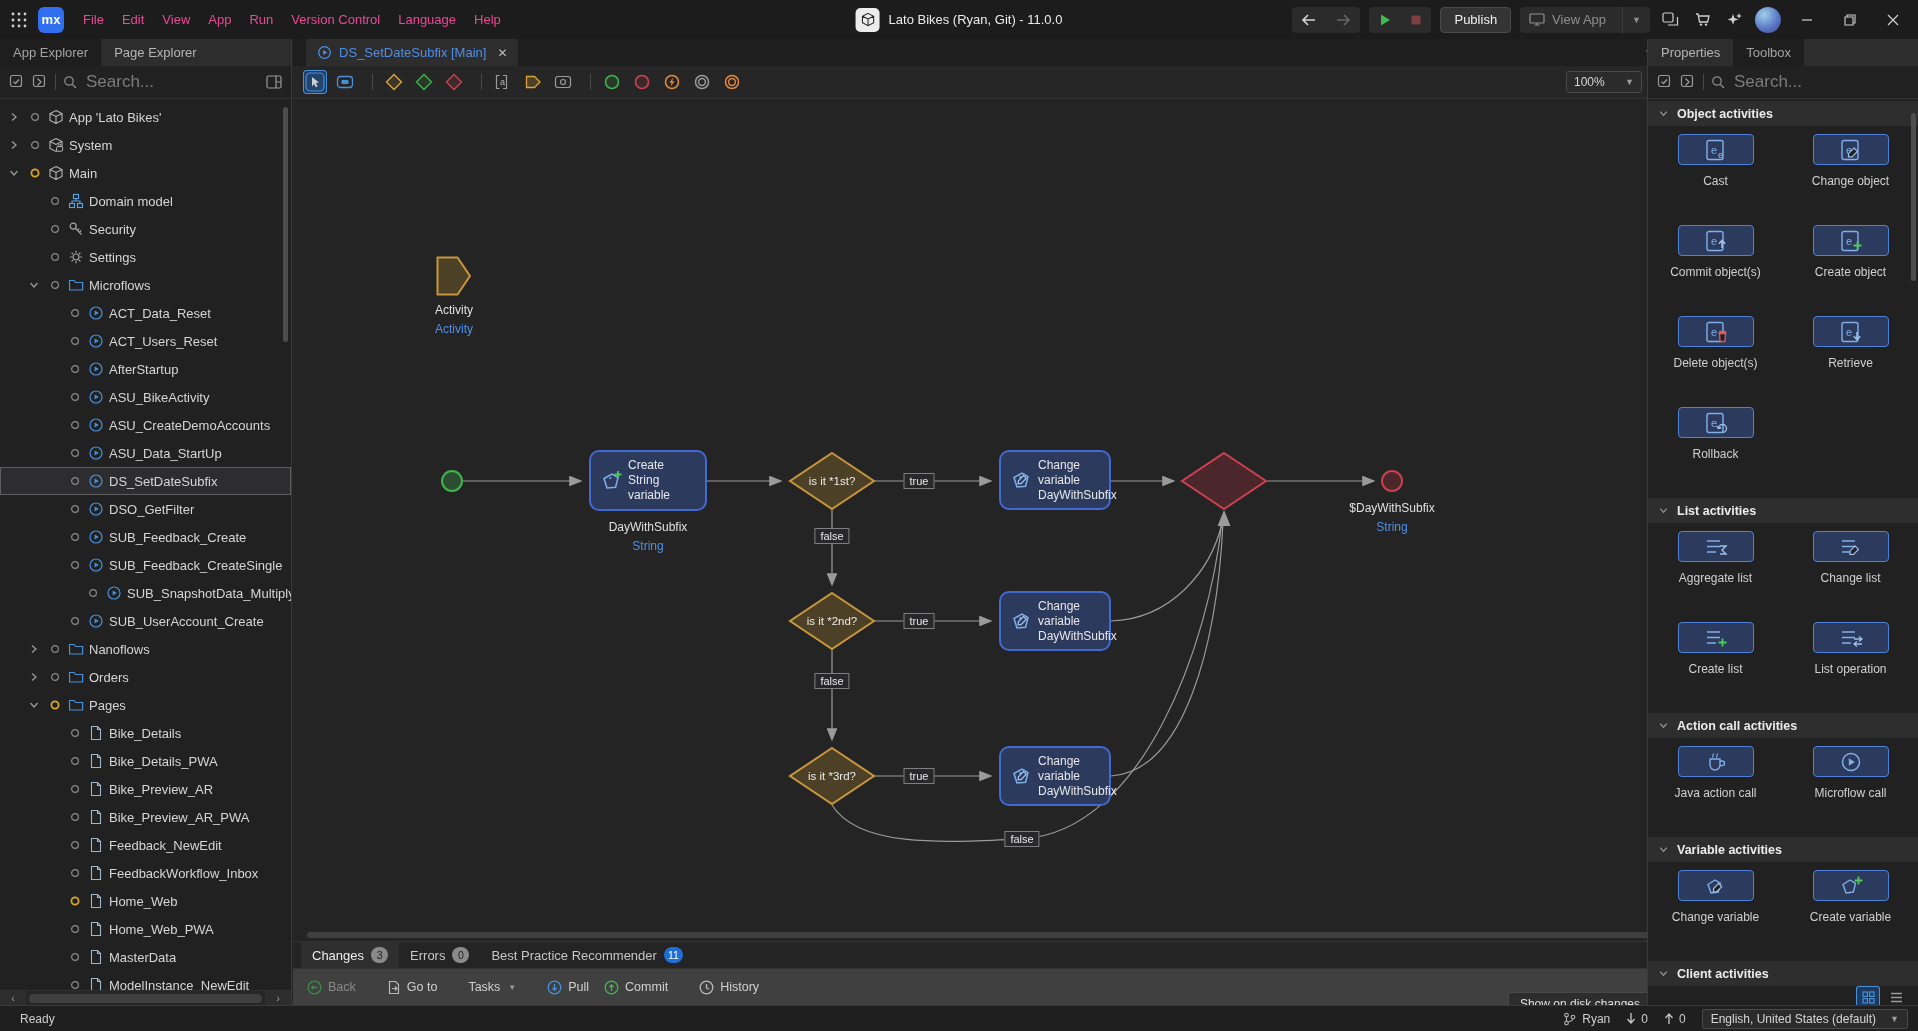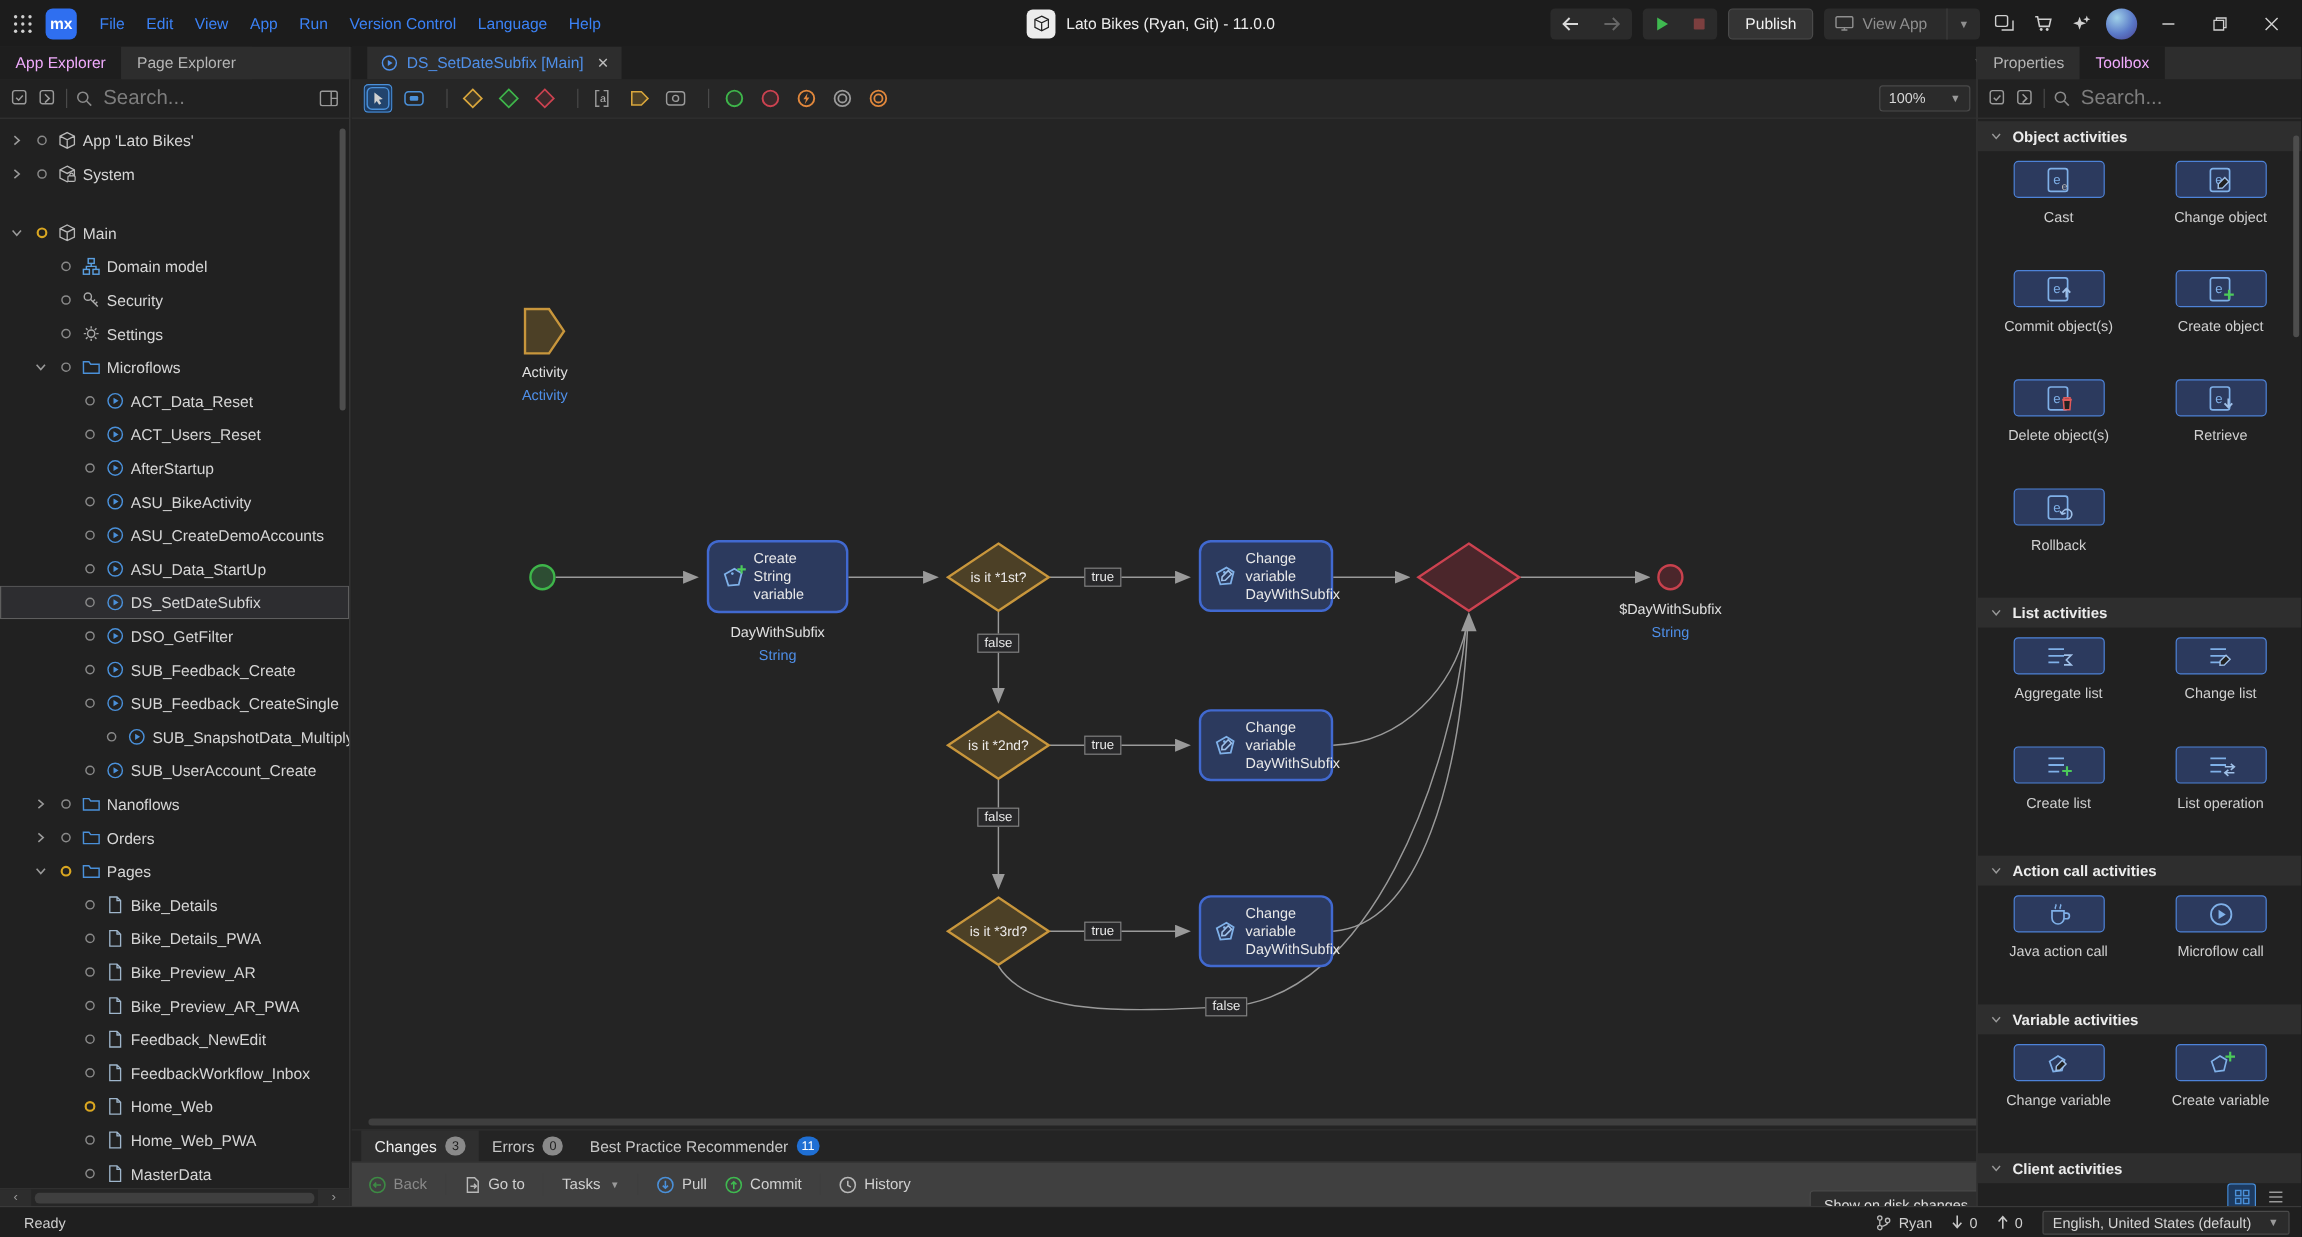--- a/index.html
+++ b/index.html
@@ -5,35 +5,35 @@
   html,body{margin:0;padding:0;background:#111;}
   *{box-sizing:border-box;}
   .app{position:relative;width:1918px;height:1031px;background:#242424;color:#d6d6d6;
        font-family:"Liberation Sans",sans-serif;font-size:13px;overflow:hidden;-webkit-font-smoothing:antialiased;}
   svg{display:block;}
   
   .titlebar{position:absolute;top:0;left:0;right:0;height:39px;background:#1c1c1c;display:flex;align-items:center;}
   .tb-left{display:flex;align-items:center;gap:10px;padding-left:10px;z-index:2;}
   .mx-logo{width:26px;height:26px;border-radius:6px;background:#2f6ff0;color:#fff;font-weight:bold;
            display:flex;align-items:center;justify-content:center;font-size:13px;}
-  .menu-item{padding:4px 9px;color:#3b82f6;cursor:default;}
+  .menu-item{padding:4px 9px;color:#ec4899;cursor:default;}
   .tb-center{position:absolute;left:50%;top:0;height:39px;transform:translateX(-50%);display:flex;align-items:center;gap:9px;}
   .title-cube{width:24px;height:24px;border-radius:5px;background:#ececec;display:flex;align-items:center;justify-content:center;}
   .tb-right{margin-left:auto;display:flex;align-items:center;gap:9px;padding-right:8px;z-index:2;}
   .pill{background:#2b2b2b;border-radius:4px;display:flex;align-items:center;height:26px;}
   .pill .seg{padding:0 9px;display:flex;align-items:center;height:100%;}
   .btn-publish{background:#343434;border:1px solid #4a4a4a;border-radius:4px;height:26px;padding:0 13px;
                display:flex;align-items:center;color:#f0f0f0;}
   .viewapp{color:#8f8f8f;gap:7px;}
   .win-ctl{width:34px;height:39px;display:flex;align-items:center;justify-content:center;color:#cfcfcf;}
   .avatar{width:26px;height:26px;border-radius:50%;background:radial-gradient(circle at 35% 30%,#9fd0e8,#5a79c8 55%,#4a3f8f);}
   
   .ptabs{height:27px;display:flex;background:#2d2d2d;flex:none;}
   .ptab{padding:0 13px;display:flex;align-items:center;color:#b5b5b5;background:#2d2d2d;}
-  .ptab.active{background:#1e1e1e;color:#f0abfc;}
+  .ptab.active{background:#1e1e1e;color:#a3a3a3;}
   .toolrow{height:33px;display:flex;align-items:center;gap:7px;padding:0 9px;flex:none;border-bottom:1px solid #333;}
   .toolrow .sep{width:1px;height:16px;background:#4a4a4a;}
   .search-input{background:transparent;border:none;outline:none;color:#ef4444;font-family:Liberation Sans, sans-serif;
                 font-size:17px;width:110px;}
   .search-input::placeholder{color:#7d7d7d;}
   
   .explorer{position:absolute;top:39px;left:0;width:292px;bottom:26px;background:#212121;border-right:1px solid #3a3a3a;
             display:flex;flex-direction:column;}
   .tree{flex:1;overflow:hidden;position:relative;padding-top:4px;}
   .tree-row{height:28px;display:flex;align-items:center;gap:5px;white-space:nowrap;color:#d6d6d6;}
@@ -284,21 +284,21 @@
           </div>
           <div class="tr-cell">
             <svg width="16" height="16" viewBox="0 0 16 16">
               <path d="M8 1.5 14 4.5v7L8 14.5 2 11.5v-7z M2 4.5l6 3 6-3" fill="none" stroke="#b8b8b8" stroke-width="1.1"></path>
               <rect x="8.6" y="9.6" width="6" height="4.6" rx="1" fill="#212121" stroke="#b8b8b8" stroke-width="1"></rect>
               <path d="M10.2 9.6V8.7a1.4 1.4 0 0 1 2.8 0v.9" fill="none" stroke="#b8b8b8" stroke-width="1"></path>
             </svg>
           </div>
           <div>System</div>
         </div>
-        <div class="tree-row" style="padding-left: 6px; margin-top: 21px;">
+        <div class="tree-row" style="padding-left: 6px;">
           <div class="tr-cell">
             <svg width="12" height="12" viewBox="0 0 12 12">
               <path d="M2.5 4 6 8l3.5-4" fill="none" stroke="#9a9a9a" stroke-width="1.3"></path>
             </svg>
           </div>
           <div class="tr-cell">
             <svg width="12" height="12" viewBox="0 0 12 12">
               <circle cx="6" cy="6" r="3.6" fill="none" stroke="#d9a621" stroke-width="1.8"></circle>
             </svg>
           </div>

